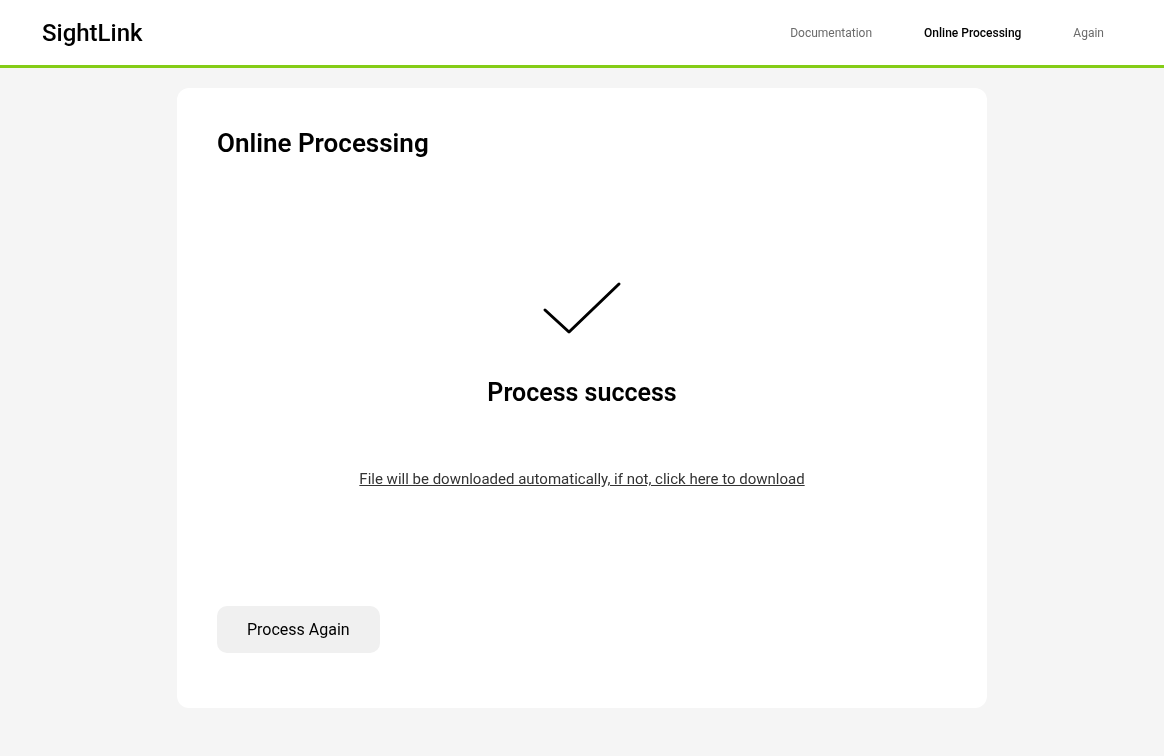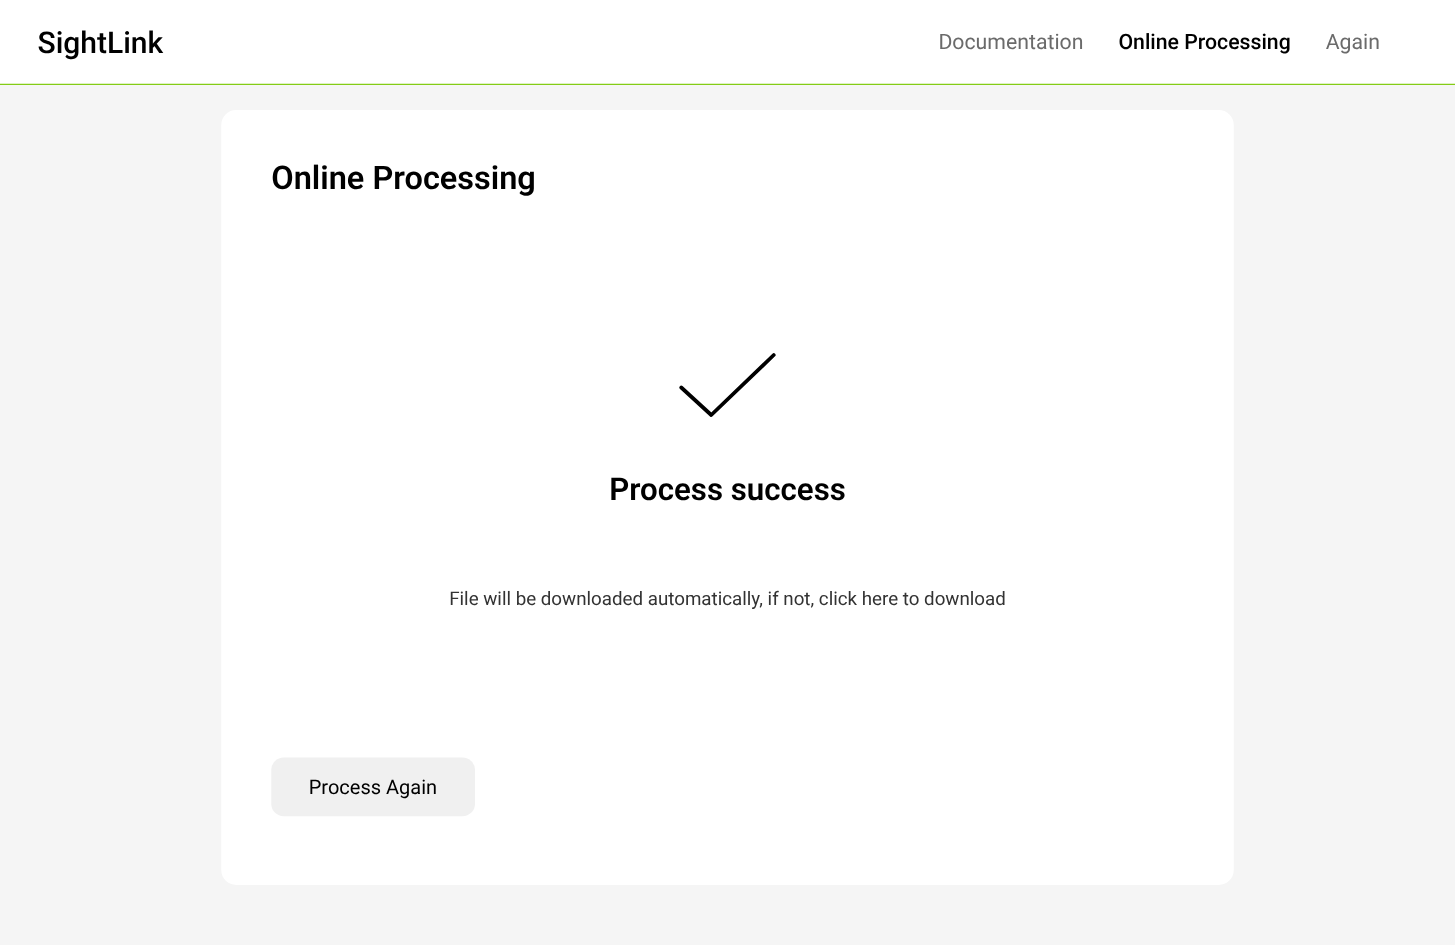--- a/index.html
+++ b/index.html
@@ -10,40 +10,41 @@
     body {
       font-family: -apple-system, BlinkMacSystemFont, 'Segoe UI', Roboto, Helvetica, Arial, sans-serif;
       background: #f5f5f5;
       width: 1164px;
       height: 756px;
       overflow: hidden;
     }
     .header {
       background: #ffffff;
       height: 68px;
-      border-bottom: 1px solid #84cc16;
+      border-bottom: 3px solid #84cc16;
       display: flex;
       align-items: center;
       justify-content: space-between;
-      padding: 0 30px 0 30px;
+      padding: 0 30px 0 42px;
     }
     .logo {
       font-size: 24px;
       font-weight: 500;
       color: #000;
     }
     .nav {
       display: flex;
       gap: 28px;
       padding-right: 30px;
     }
     .nav-item {
-      font-size: 17px;
+      font-size: 12px;
       color: #6b6b6b;
       cursor: pointer;
+      margin-left: 24px;
     }
     .nav-item.active {
       color: #000;
       font-weight: 500;
     }
     .main {
       display: flex;
       justify-content: center;
       padding-top: 20px;
     }
@@ -75,20 +76,21 @@
     .success-title {
       font-size: 25px;
       font-weight: 600;
       color: #000;
       margin-bottom: 63px;
     }
     .success-message {
       font-size: 15px;
       color: #333;
       cursor: pointer;
+      text-decoration: underline;
     }
     .process-again-btn {
       position: absolute;
       left: 40px;
       bottom: 55px;
       background: #f0f0f0;
       border: none;
       border-radius: 10px;
       padding: 14px 30px;
       font-size: 16px;

